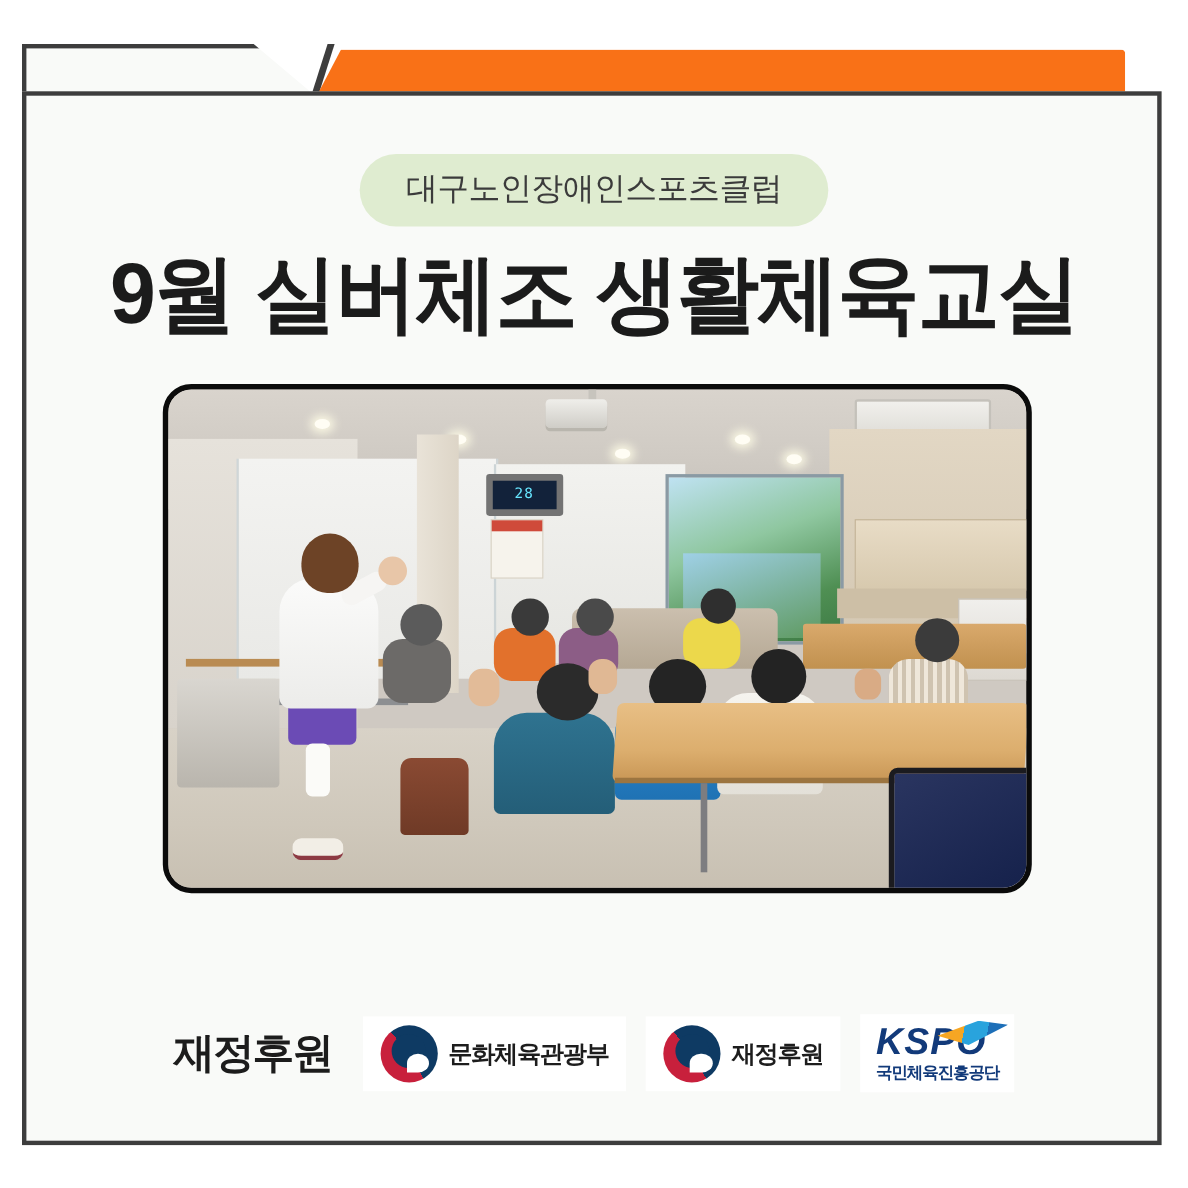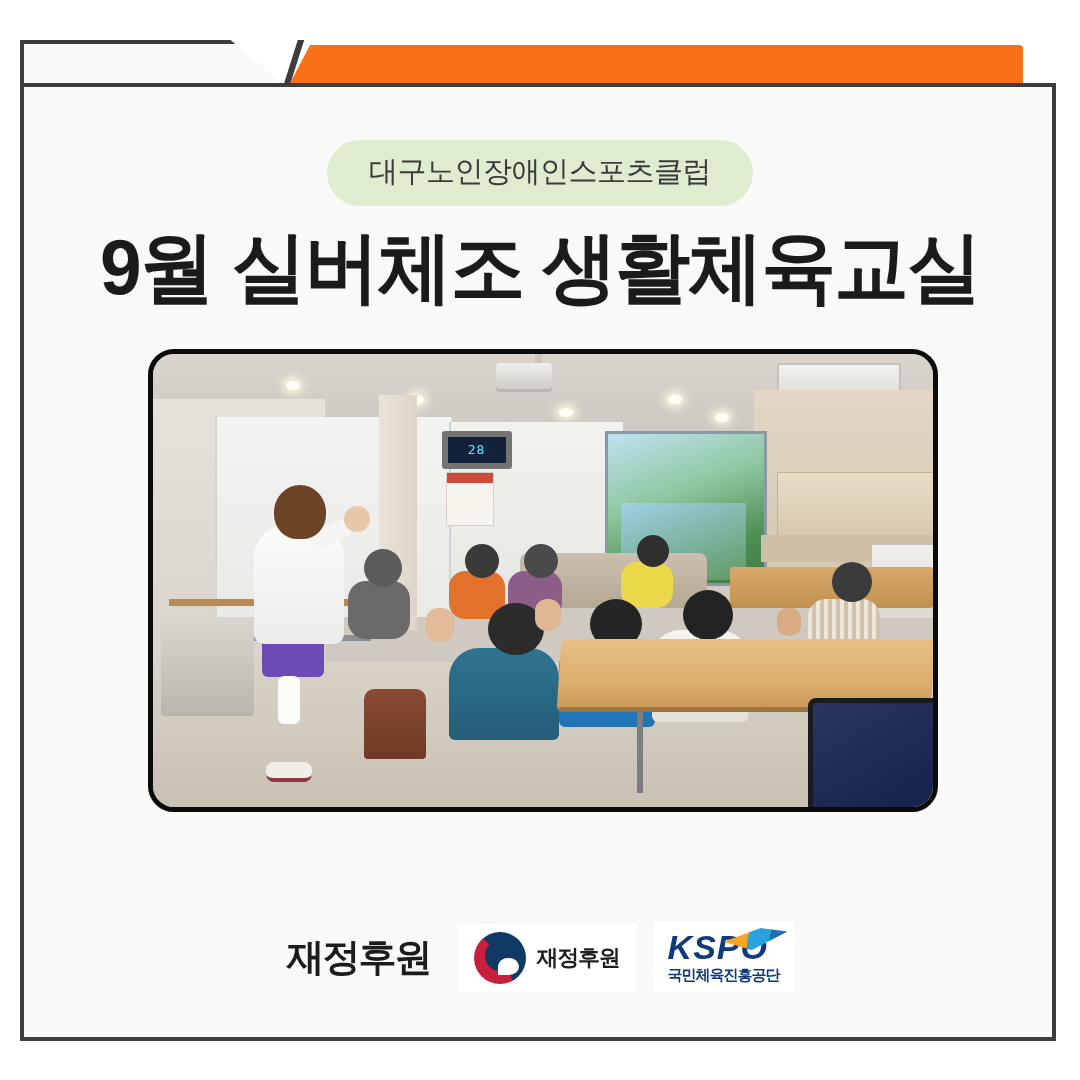--- a/index.html
+++ b/index.html
@@ -370,20 +370,24 @@
     <div class="ph table-edge"></div>
     <div class="ph table-leg" style="left:62%; top:79%; height:18%;"></div>
     <div class="ph table-leg" style="left:86%; top:79%; height:16%;"></div>
     <div class="ph monitor"></div>
   </div>
 
 
   <div class="sponsor-row2">
     <span class="label-jaejung">재정후원</span>
 
+    <div class="logo-box">
+      <span class="taegeuk tg-gov"></span>
+      <span class="logo-text one-line">문화체육관광부</span>
+    </div>
 
     <div class="logo-box">
       <span class="taegeuk tg-gov"></span>
       <span class="logo-text one-line">재정후원</span>
     </div>
 
     <div class="kspo-box">
       <span class="kspo-swoosh"></span>
       <span class="kspo-main">KSPO</span>
       <span class="kspo-sub">국민체육진흥공단</span>

